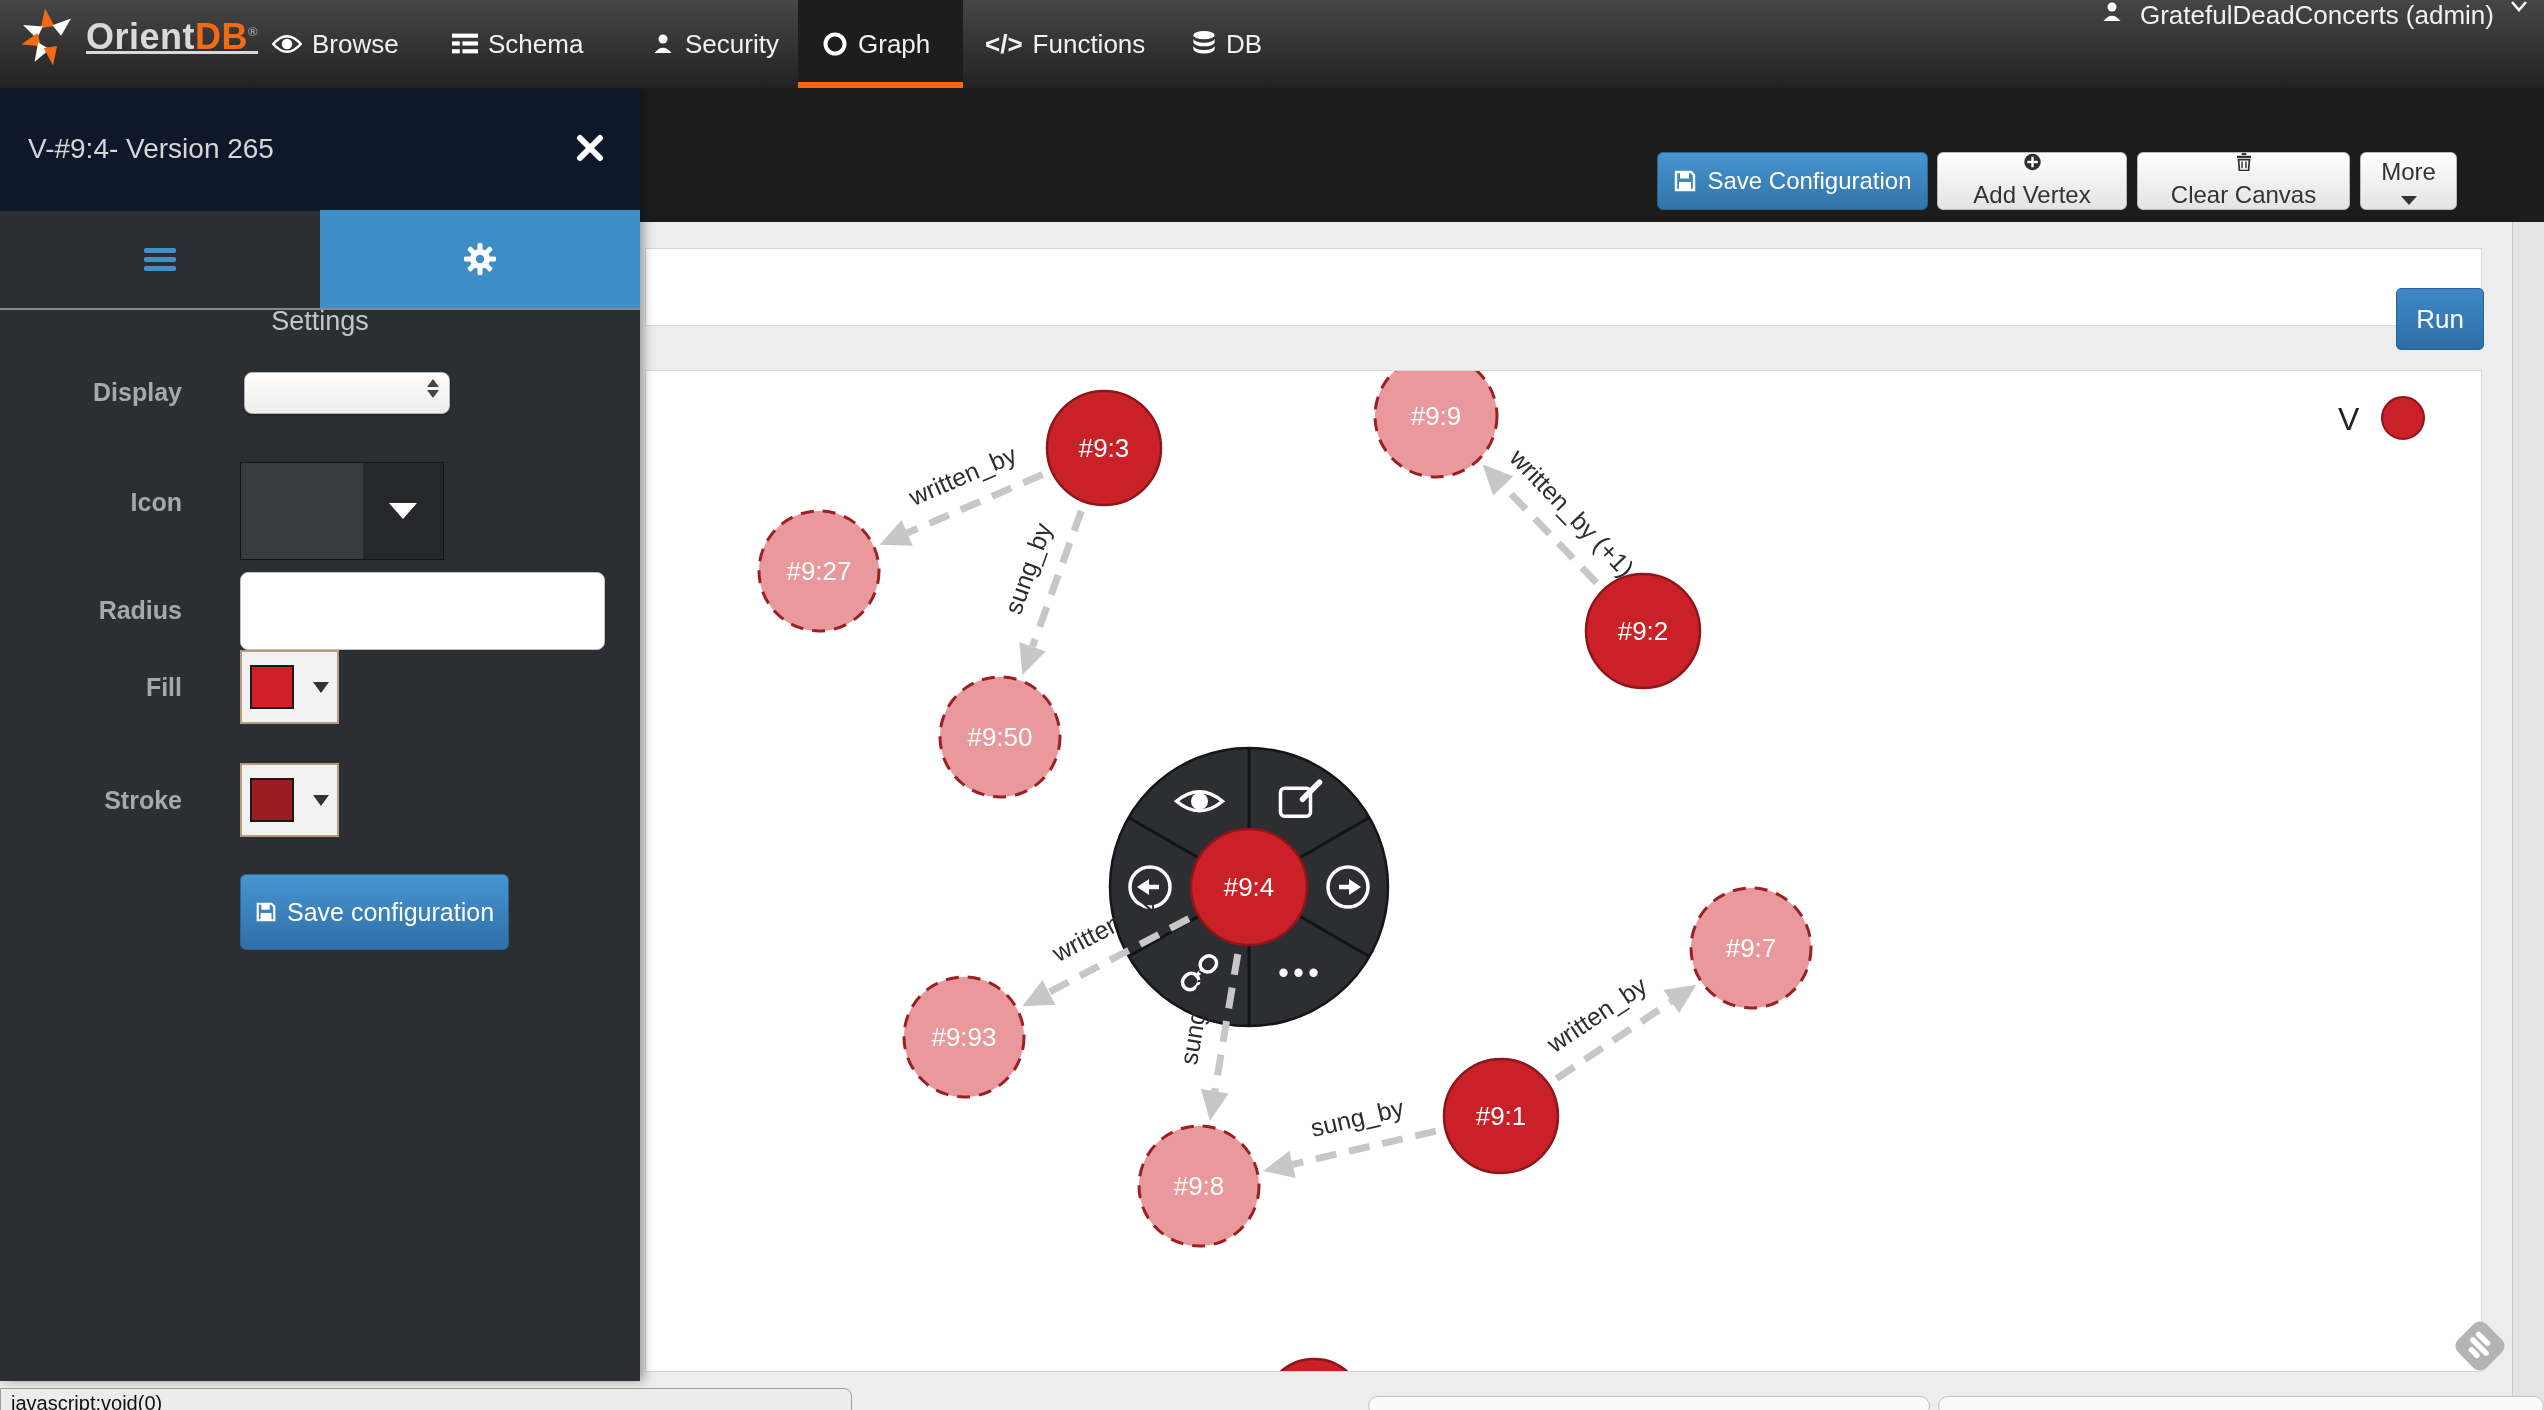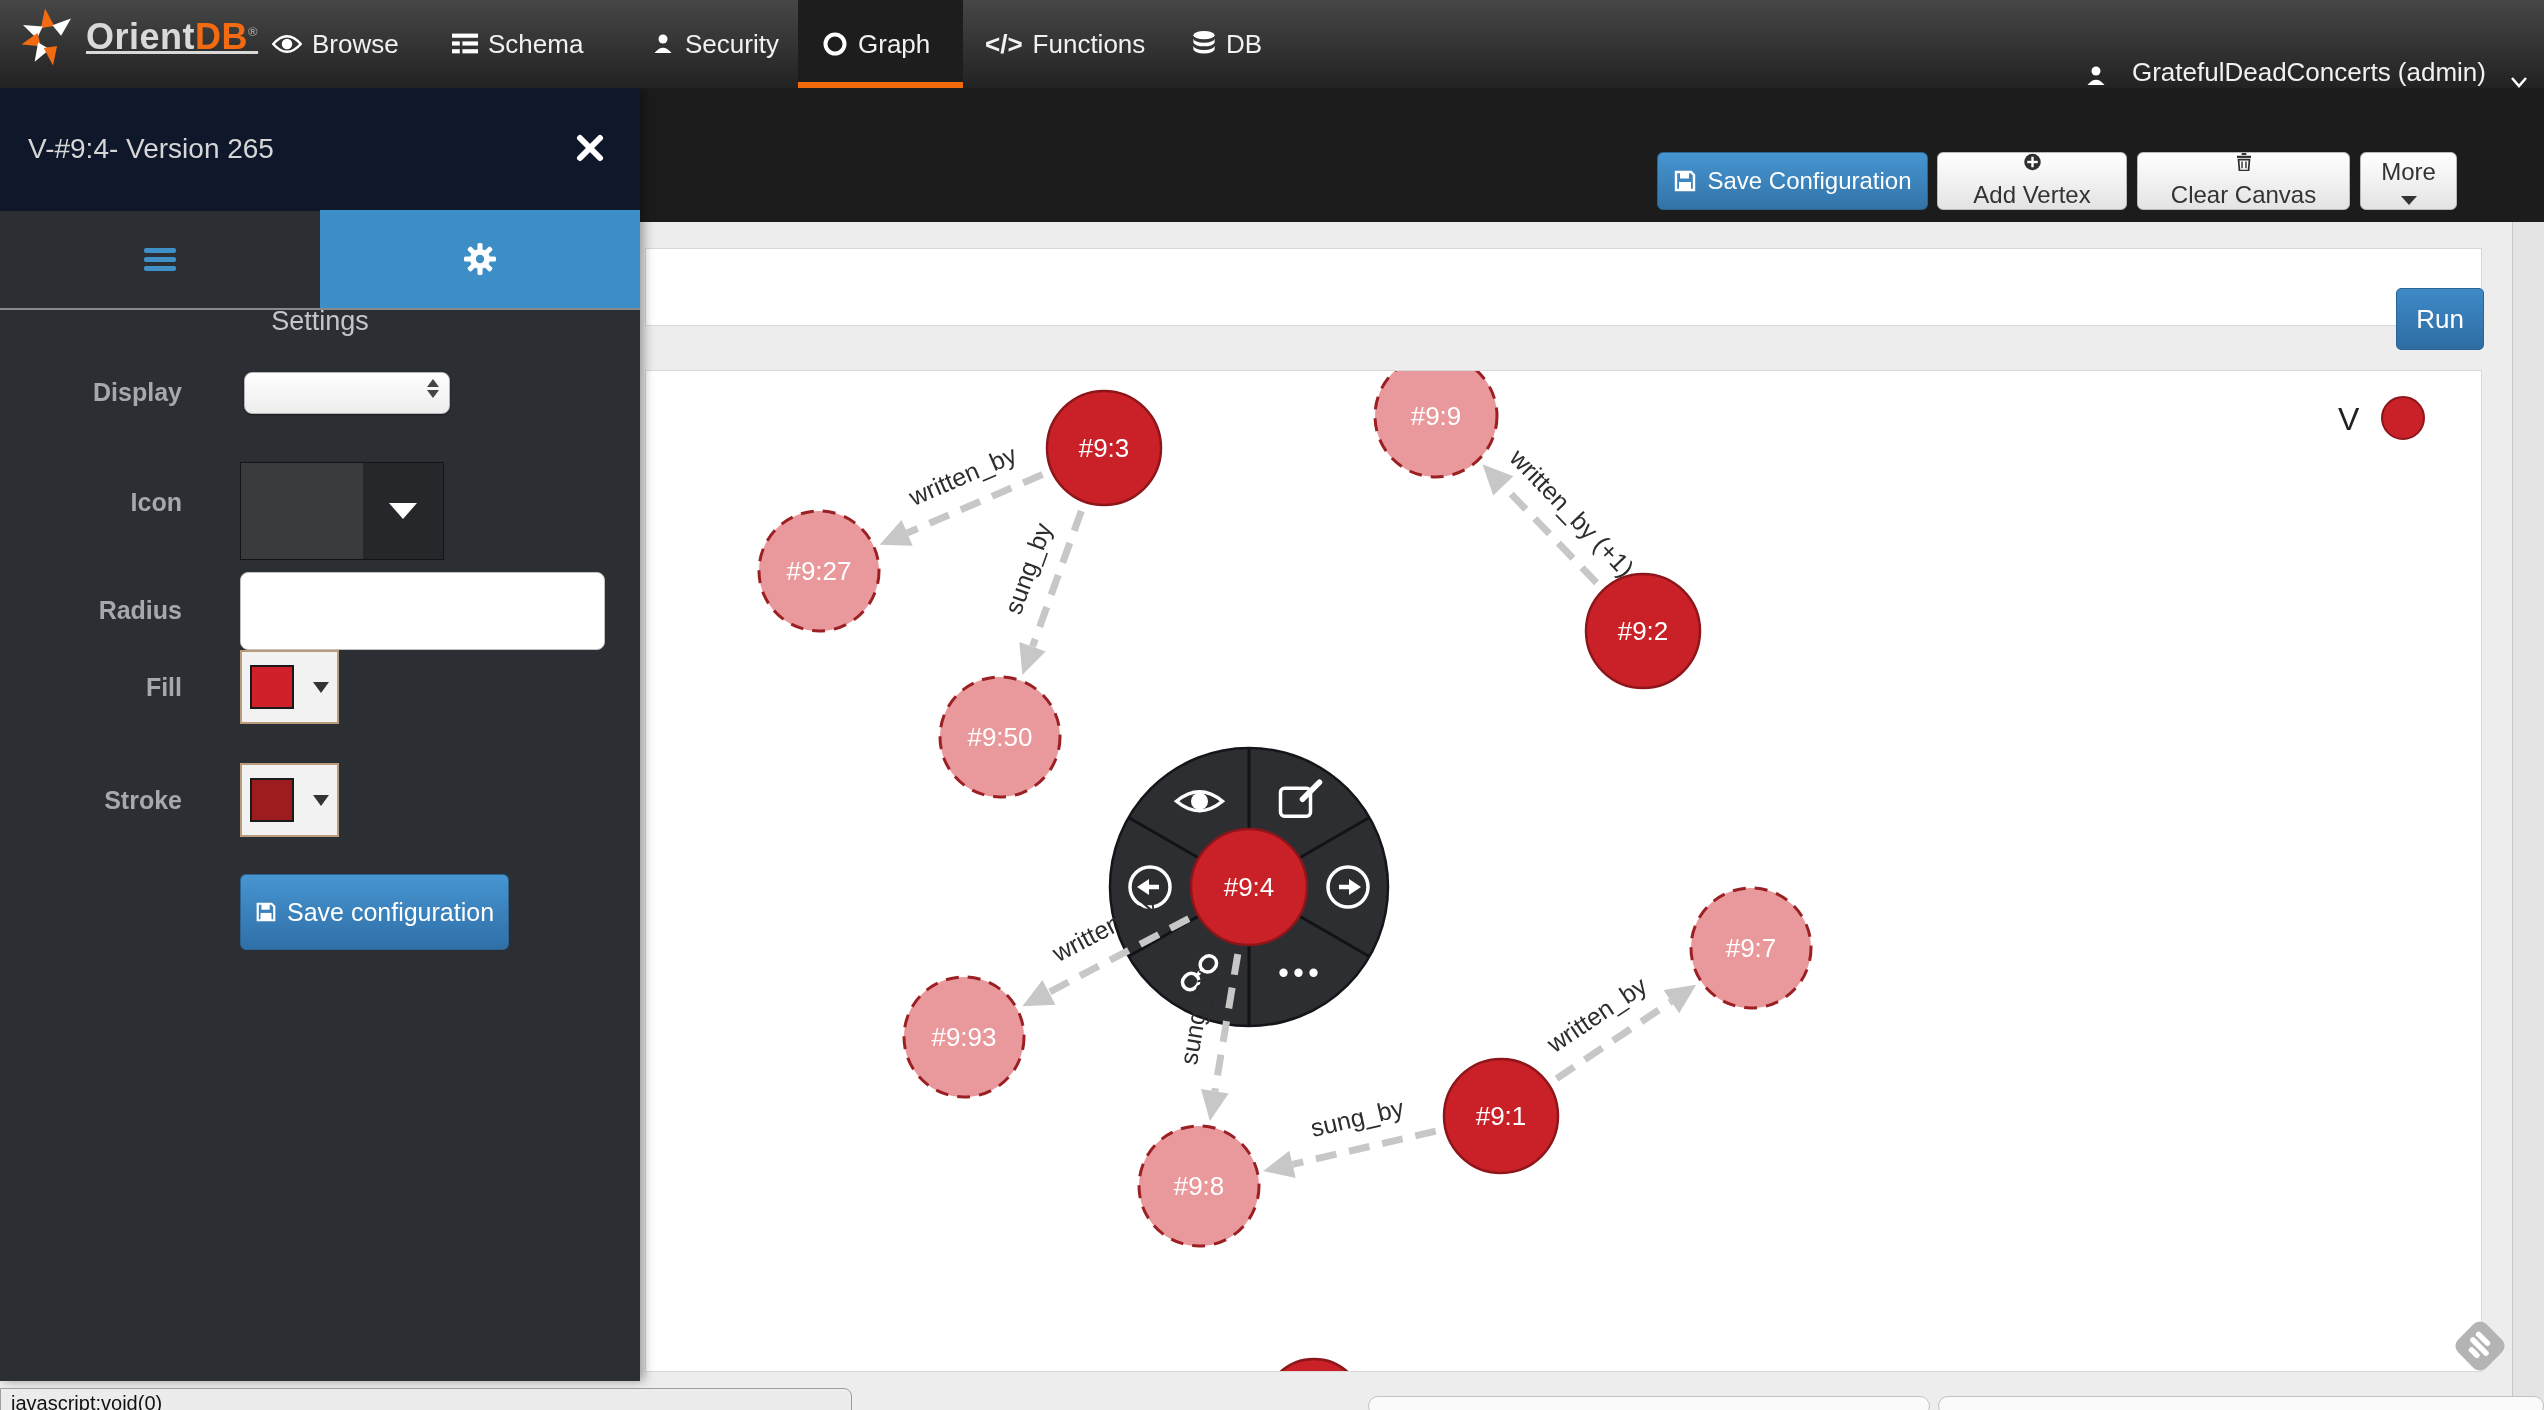--- a/index.html
+++ b/index.html
@@ -12,21 +12,21 @@
   .nav-item{position:absolute;top:0;height:88px;display:flex;align-items:center;
     gap:10px;color:#f1f1f1;font-size:26px;cursor:pointer;}
   .nav-item svg{display:block;}
   .nav-tab-active{position:absolute;top:0;height:82px;background:#1d1d1d;
     border-bottom:6px solid #f26a0e;}
   .logo{position:absolute;left:22px;top:6px;display:flex;align-items:center;gap:10px;}
   .logo-text{font-size:36px;font-weight:bold;letter-spacing:.5px;color:#d9d9d9;text-decoration:underline;}
   .logo-text .db{color:#f26b12;}
   .logo-text sup{font-size:13px;color:#9a9a9a;}
   .user-menu{position:absolute;right:16px;top:0;height:88px;display:flex;
-    align-items:flex-end;gap:24px;color:#f1f1f1;font-size:26px;cursor:pointer;}
+    align-items:flex-start;gap:16px;color:#f1f1f1;font-size:26px;cursor:pointer;}
 
   
   .graph-header{position:absolute;left:0;top:88px;width:2544px;height:134px;
     background:#1c1c1c;z-index:5;}
   .btn{position:absolute;height:58px;border-radius:6px;display:flex;align-items:center;
     justify-content:center;gap:10px;font-size:24px;cursor:pointer;box-sizing:border-box;}
   .btn-blue{background:linear-gradient(#4795d1,#3173a7);border:1px solid #2a648f;color:#fff;}
   .btn-light{background:linear-gradient(#ffffff,#e3e3e3);border:1px solid #b9b9b9;color:#333;flex-direction:column;}
   .caret-dn{width:0;height:0;border-left:8px solid transparent;border-right:8px solid transparent;
     border-top:9px solid currentColor;display:inline-block;}

